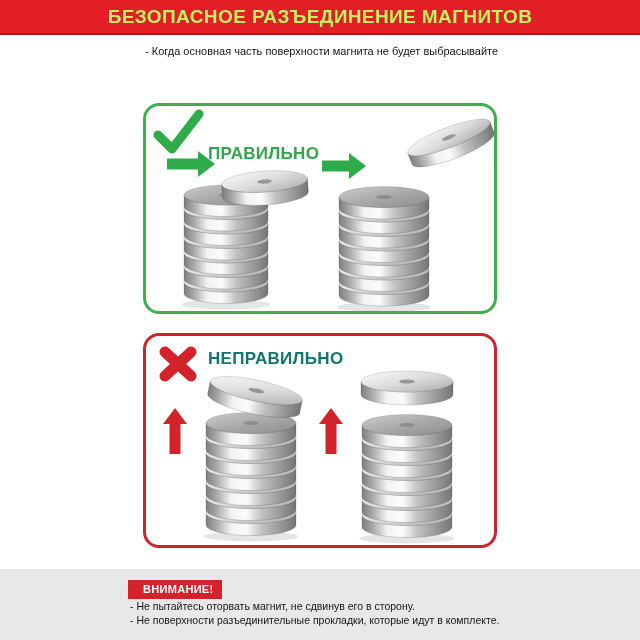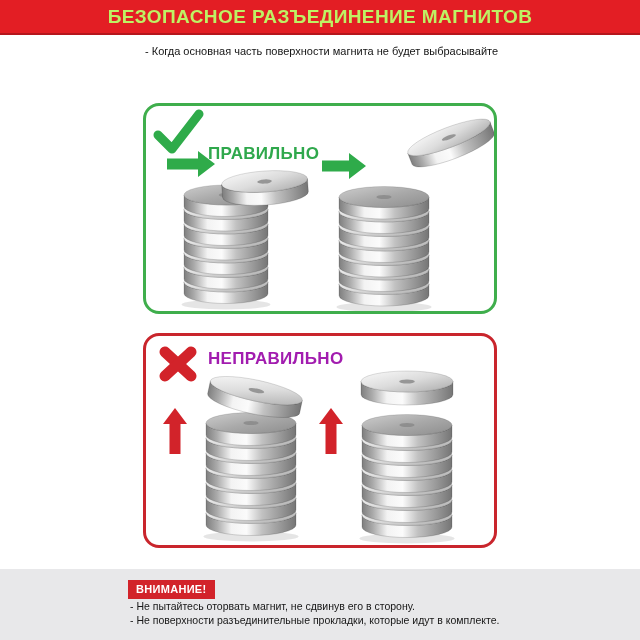--- a/index.html
+++ b/index.html
@@ -19,32 +19,32 @@
   }
   .instructions div { white-space:nowrap; }
   .panel {
     position:absolute; left:143px; width:354px; border-radius:16px;
     box-sizing:border-box; background:#ffffff;
   }
   .panel.correct   { top:103px; height:211px; border:3px solid #3fae4c; }
   .panel.incorrect { top:333px; height:215px; border:3px solid #c9252c; }
   .panel-title { position:absolute; font-weight:bold; font-size:17px; letter-spacing:0.3px; }
   .correct  .panel-title { left:62px; top:9px;  color:#2fa84c;margin-top:29px; }
-  .incorrect .panel-title{ left:62px; top:13px; color:#a21caf; }
+  .incorrect .panel-title{ left:62px; top:13px; color:#0f766e; }
   .mark { position:absolute; }
   .correct  .mark { left:5px;  top:2px; }
   .incorrect .mark{ left:12px; top:10px; }
   .illus { position:absolute; left:0; top:0; width:100%; height:100%; display:block; }
   .footer {
     position:absolute; left:0; top:569px; width:640px; height:71px;
     background:#e8e8ea;
   }
   .badge {
     position:absolute; left:128px; top:11px; background:#d2232a; color:#ffffff;
-    font-weight:bold; font-size:11px; padding:3px 9px 4px 8px; letter-spacing:0.3px;
+    font-weight:bold; font-size:11px; padding:3px 9px 4px 15px; letter-spacing:0.3px;
   }
   .warn-list {
     position:absolute; left:130px; top:31px; color:#161616;
     font-size:10.5px; line-height:13.5px;
   }
   .warn-list div { white-space:nowrap; }
 </style>
 </head>
 <body>
 

